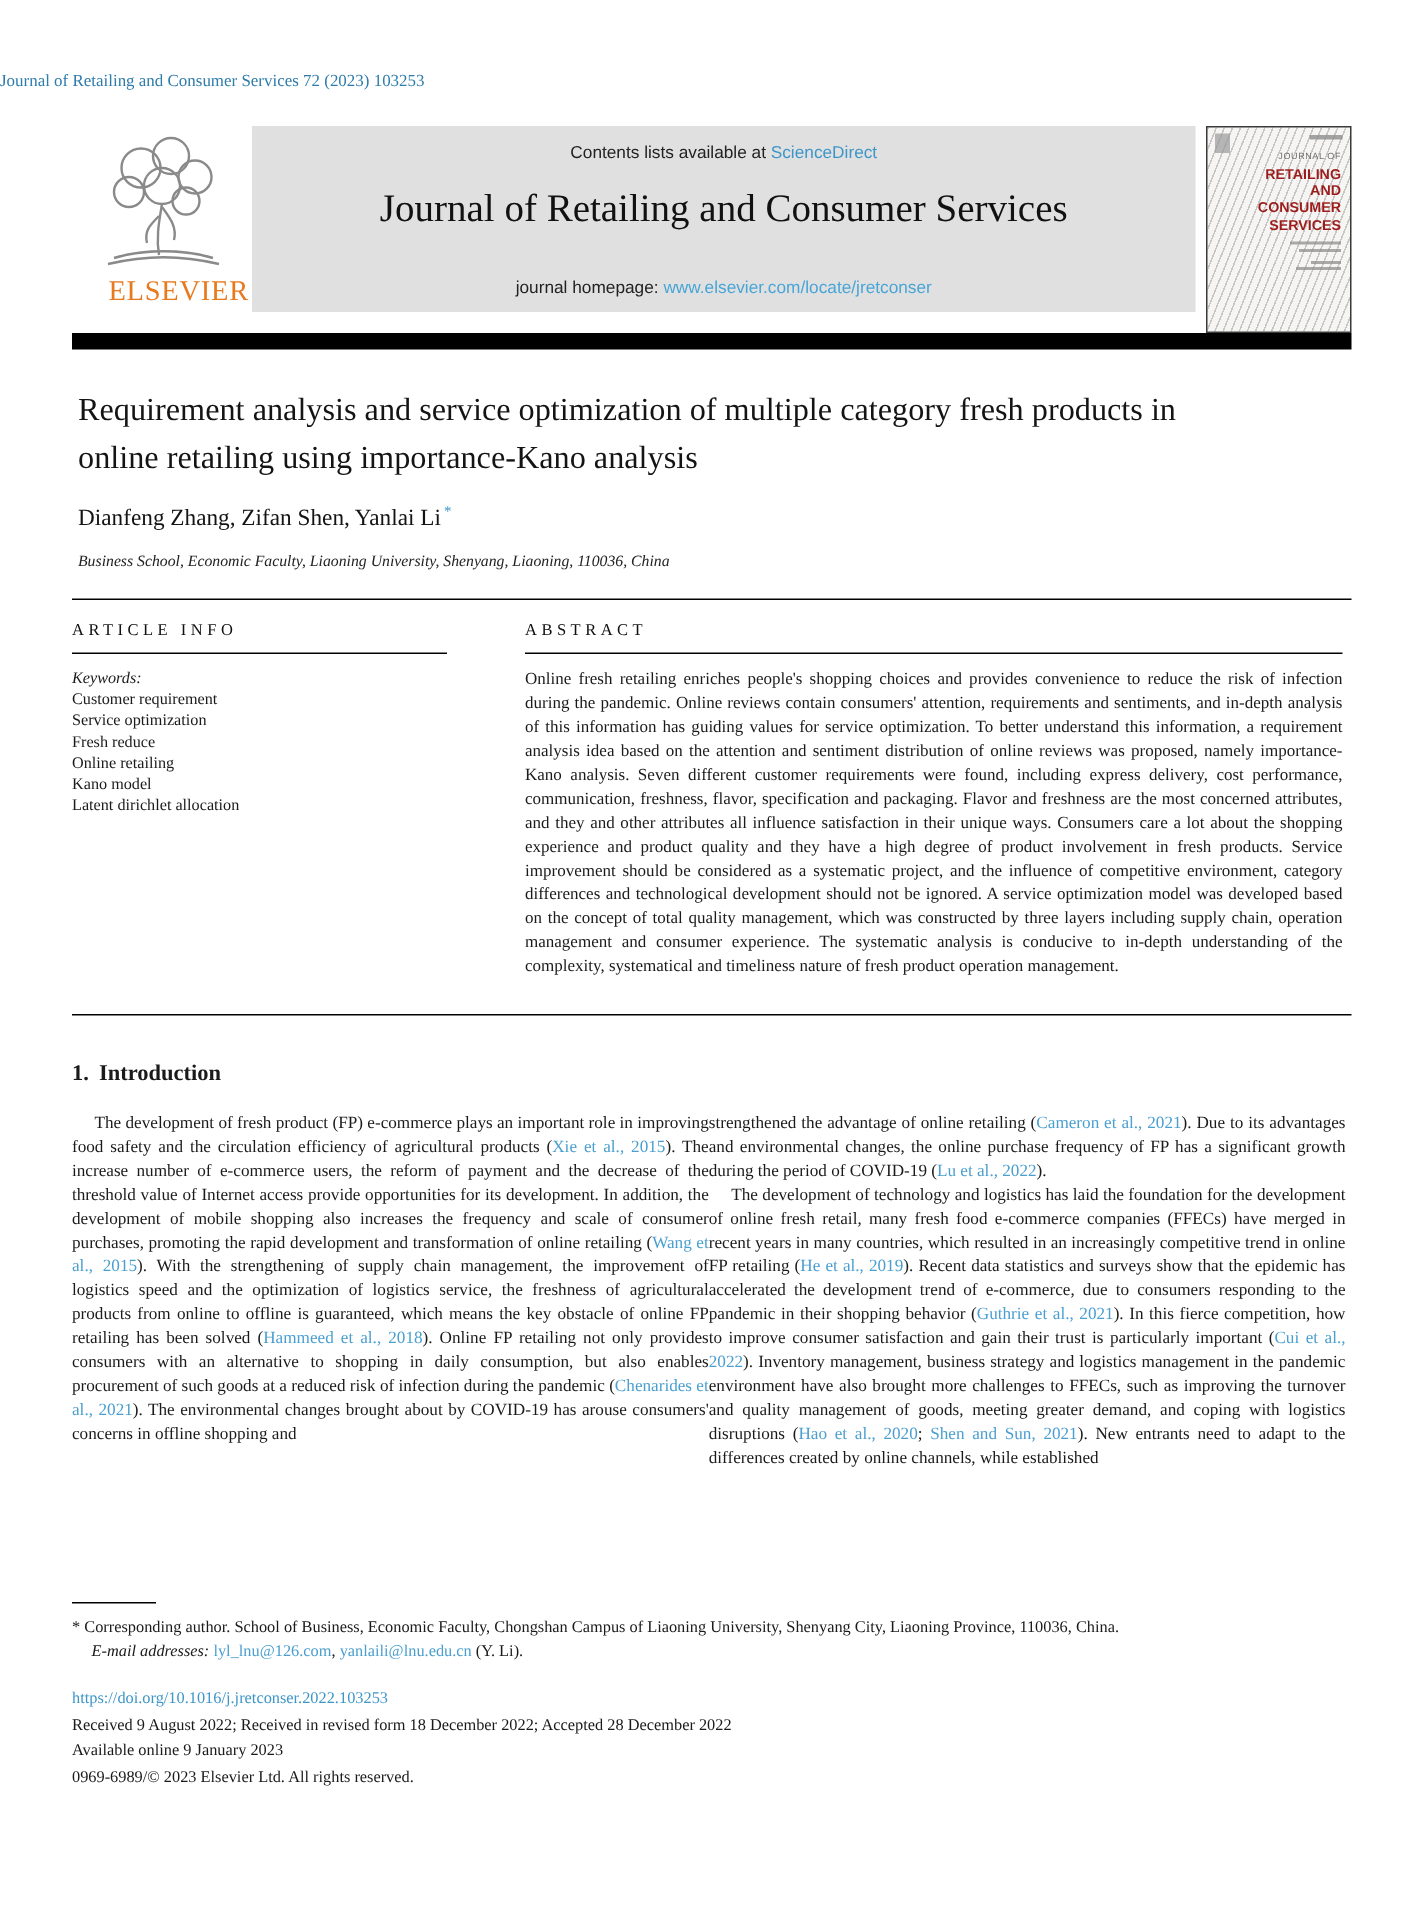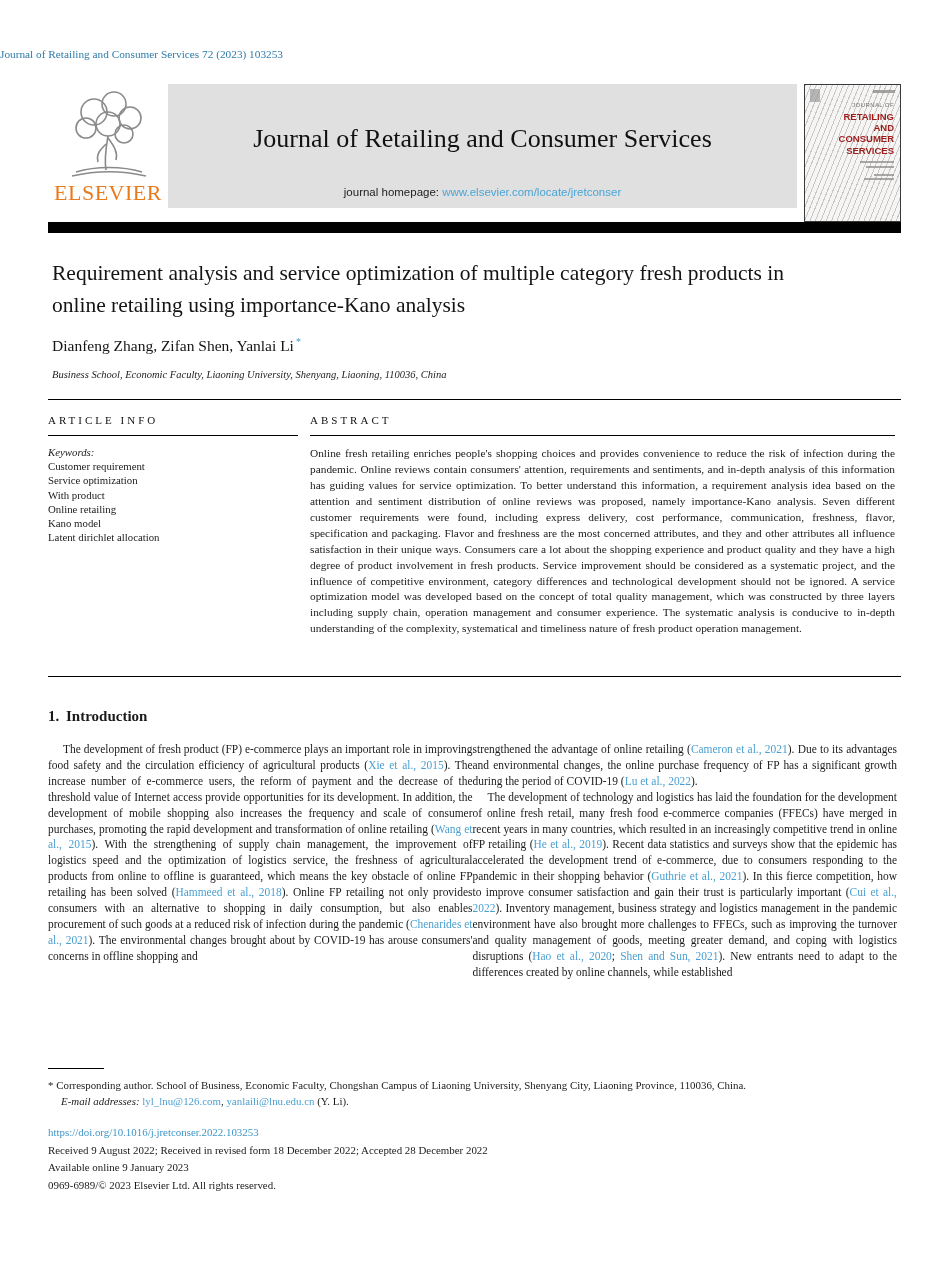--- a/index.html
+++ b/index.html
@@ -12,22 +12,22 @@
   .it{font-style:italic;}
 
   
   .top-cite{position:absolute;top:48px;left:0;width:100%;
             font-size:11.3px;color:#2e7cab;}
 
   
   .banner{position:absolute;top:84px;left:48px;width:853px;height:124px;display:flex;}
   .logo-col{width:120px;position:relative;background:#fff;}
   .logo-col svg{position:absolute;top:2px;left:8px;}
-  .elsevier-word{position:absolute;bottom:2px;left:2px;width:116px;text-align:center;
-                 font-size:22px;letter-spacing:.5px;color:#e87a1e;font-family:"Liberation Serif",serif;}
+  .elsevier-word{position:absolute;bottom:2px;left:2px;width:116px;text-align:right;
+                 font-size:19px;letter-spacing:.5px;color:#e87a1e;font-family:"Liberation Serif",serif;}
   .banner-mid{flex:1;background:#e0e0e0;margin-right:7px;position:relative;text-align:center;}
   .contents-line{position:absolute;top:12px;width:100%;font-size:11.5px;color:#222;}
   .journal-title{position:absolute;top:40px;width:100%;font-size:26px;color:#111;}
   .homepage-line{position:absolute;bottom:10px;width:100%;font-size:11.5px;color:#222;}
 
   
   .cover{width:97px;height:138px;border:1px solid #3a3a3a;position:relative;box-sizing:border-box;
          background:
            repeating-linear-gradient(112deg,rgba(160,160,160,.55) 0 1px,transparent 1px 5px),
            #f6f5f3;}
@@ -46,21 +46,21 @@
   .art-title{position:absolute;top:258px;left:52px;width:775px;font-size:21.5px;
              line-height:1.48;color:#141414;}
   .authors{position:absolute;top:336px;left:52px;font-size:15.5px;color:#141414;}
   .authors sup{color:#3e96c8;font-size:10px;margin-left:2px;}
   .affil{position:absolute;top:369px;left:52px;font-size:10.5px;font-style:italic;color:#222;}
 
   .rule1{position:absolute;top:399px;left:48px;width:853px;border-top:1px solid #000;}
   .rule2{position:absolute;top:676px;left:48px;width:853px;border-top:1.6px solid #000;}
 
   
-  .info-abs{position:absolute;top:414px;left:48px;width:847px;display:flex;}
+  .info-abs{position:absolute;top:414px;left:48px;width:847px;display:flex;gap:40px;}
   .info-col{width:250px;margin-right:12px;flex:none;}
   .abs-col{flex:1;}
   .blk-head{font-size:11px;letter-spacing:3px;color:#111;padding-bottom:9px;
             border-bottom:1px solid #000;margin-bottom:10px;}
   .kw-label{font-size:10.8px;font-style:italic;margin-bottom:1px;}
   .kw{font-size:10.8px;line-height:1.32;}
   .abs-text{font-size:11.35px;line-height:1.405;text-align:justify;color:#1a1a1a;}
 
   
   .sec-head{position:absolute;top:708px;left:48px;font-size:15px;font-weight:bold;word-spacing:3px;}
@@ -97,20 +97,23 @@
           <path d="M52 52 C58 60 62 66 60 74"></path>
           <path d="M50 58 C44 64 40 68 42 76"></path>
           <path d="M20 86 C40 80 66 80 86 86"></path>
           <path d="M16 90 C42 84 64 84 90 90"></path>
         </g>
       </svg>
       <div class="elsevier-word">ELSEVIER</div>
     </div>
 
     <div class="banner-mid">
+      <div class="contents-line sans">
+        <span>Contents lists available at </span><span class="link">ScienceDirect</span>
+      </div>
       <div class="journal-title">Journal of Retailing and Consumer Services</div>
       <div class="homepage-line sans">
         <span>journal homepage: </span><span class="link link-light">www.elsevier.com/locate/jretconser</span>
       </div>
     </div>
 
     <div class="cover">
       <div class="cover-emblem"></div>
       <div class="cover-issn"></div>
       <div class="cover-journalof sans">JOURNAL OF</div>
@@ -138,21 +141,21 @@
   <div class="affil">Business School, Economic Faculty, Liaoning University, Shenyang, Liaoning, 110036, China</div>
 
   <div class="rule1"></div>
 
   <div class="info-abs">
     <div class="info-col">
       <div class="blk-head">ARTICLE INFO</div>
       <div class="kw-label">Keywords:</div>
       <div class="kw">Customer requirement</div>
       <div class="kw">Service optimization</div>
-      <div class="kw">With product</div>
+      <div class="kw">Fresh reduce</div>
       <div class="kw">Online retailing</div>
       <div class="kw">Kano model</div>
       <div class="kw">Latent dirichlet allocation</div>
     </div>
     <div class="abs-col">
       <div class="blk-head">ABSTRACT</div>
       <div class="abs-text">Online fresh retailing enriches people's shopping choices and provides convenience to reduce the risk of infection during the pandemic. Online reviews contain consumers' attention, requirements and sentiments, and in-depth analysis of this information has guiding values for service optimization. To better understand this information, a requirement analysis idea based on the attention and sentiment distribution of online reviews was proposed, namely importance-Kano analysis. Seven different customer requirements were found, including express delivery, cost performance, communication, freshness, flavor, specification and packaging. Flavor and freshness are the most concerned attributes, and they and other attributes all influence satisfaction in their unique ways. Consumers care a lot about the shopping experience and product quality and they have a high degree of product involvement in fresh products. Service improvement should be considered as a systematic project, and the influence of competitive environment, category differences and technological development should not be ignored. A service optimization model was developed based on the concept of total quality management, which was constructed by three layers including supply chain, operation management and consumer experience. The systematic analysis is conducive to in-depth understanding of the complexity, systematical and timeliness nature of fresh product operation management.</div>
     </div>
   </div>
 

